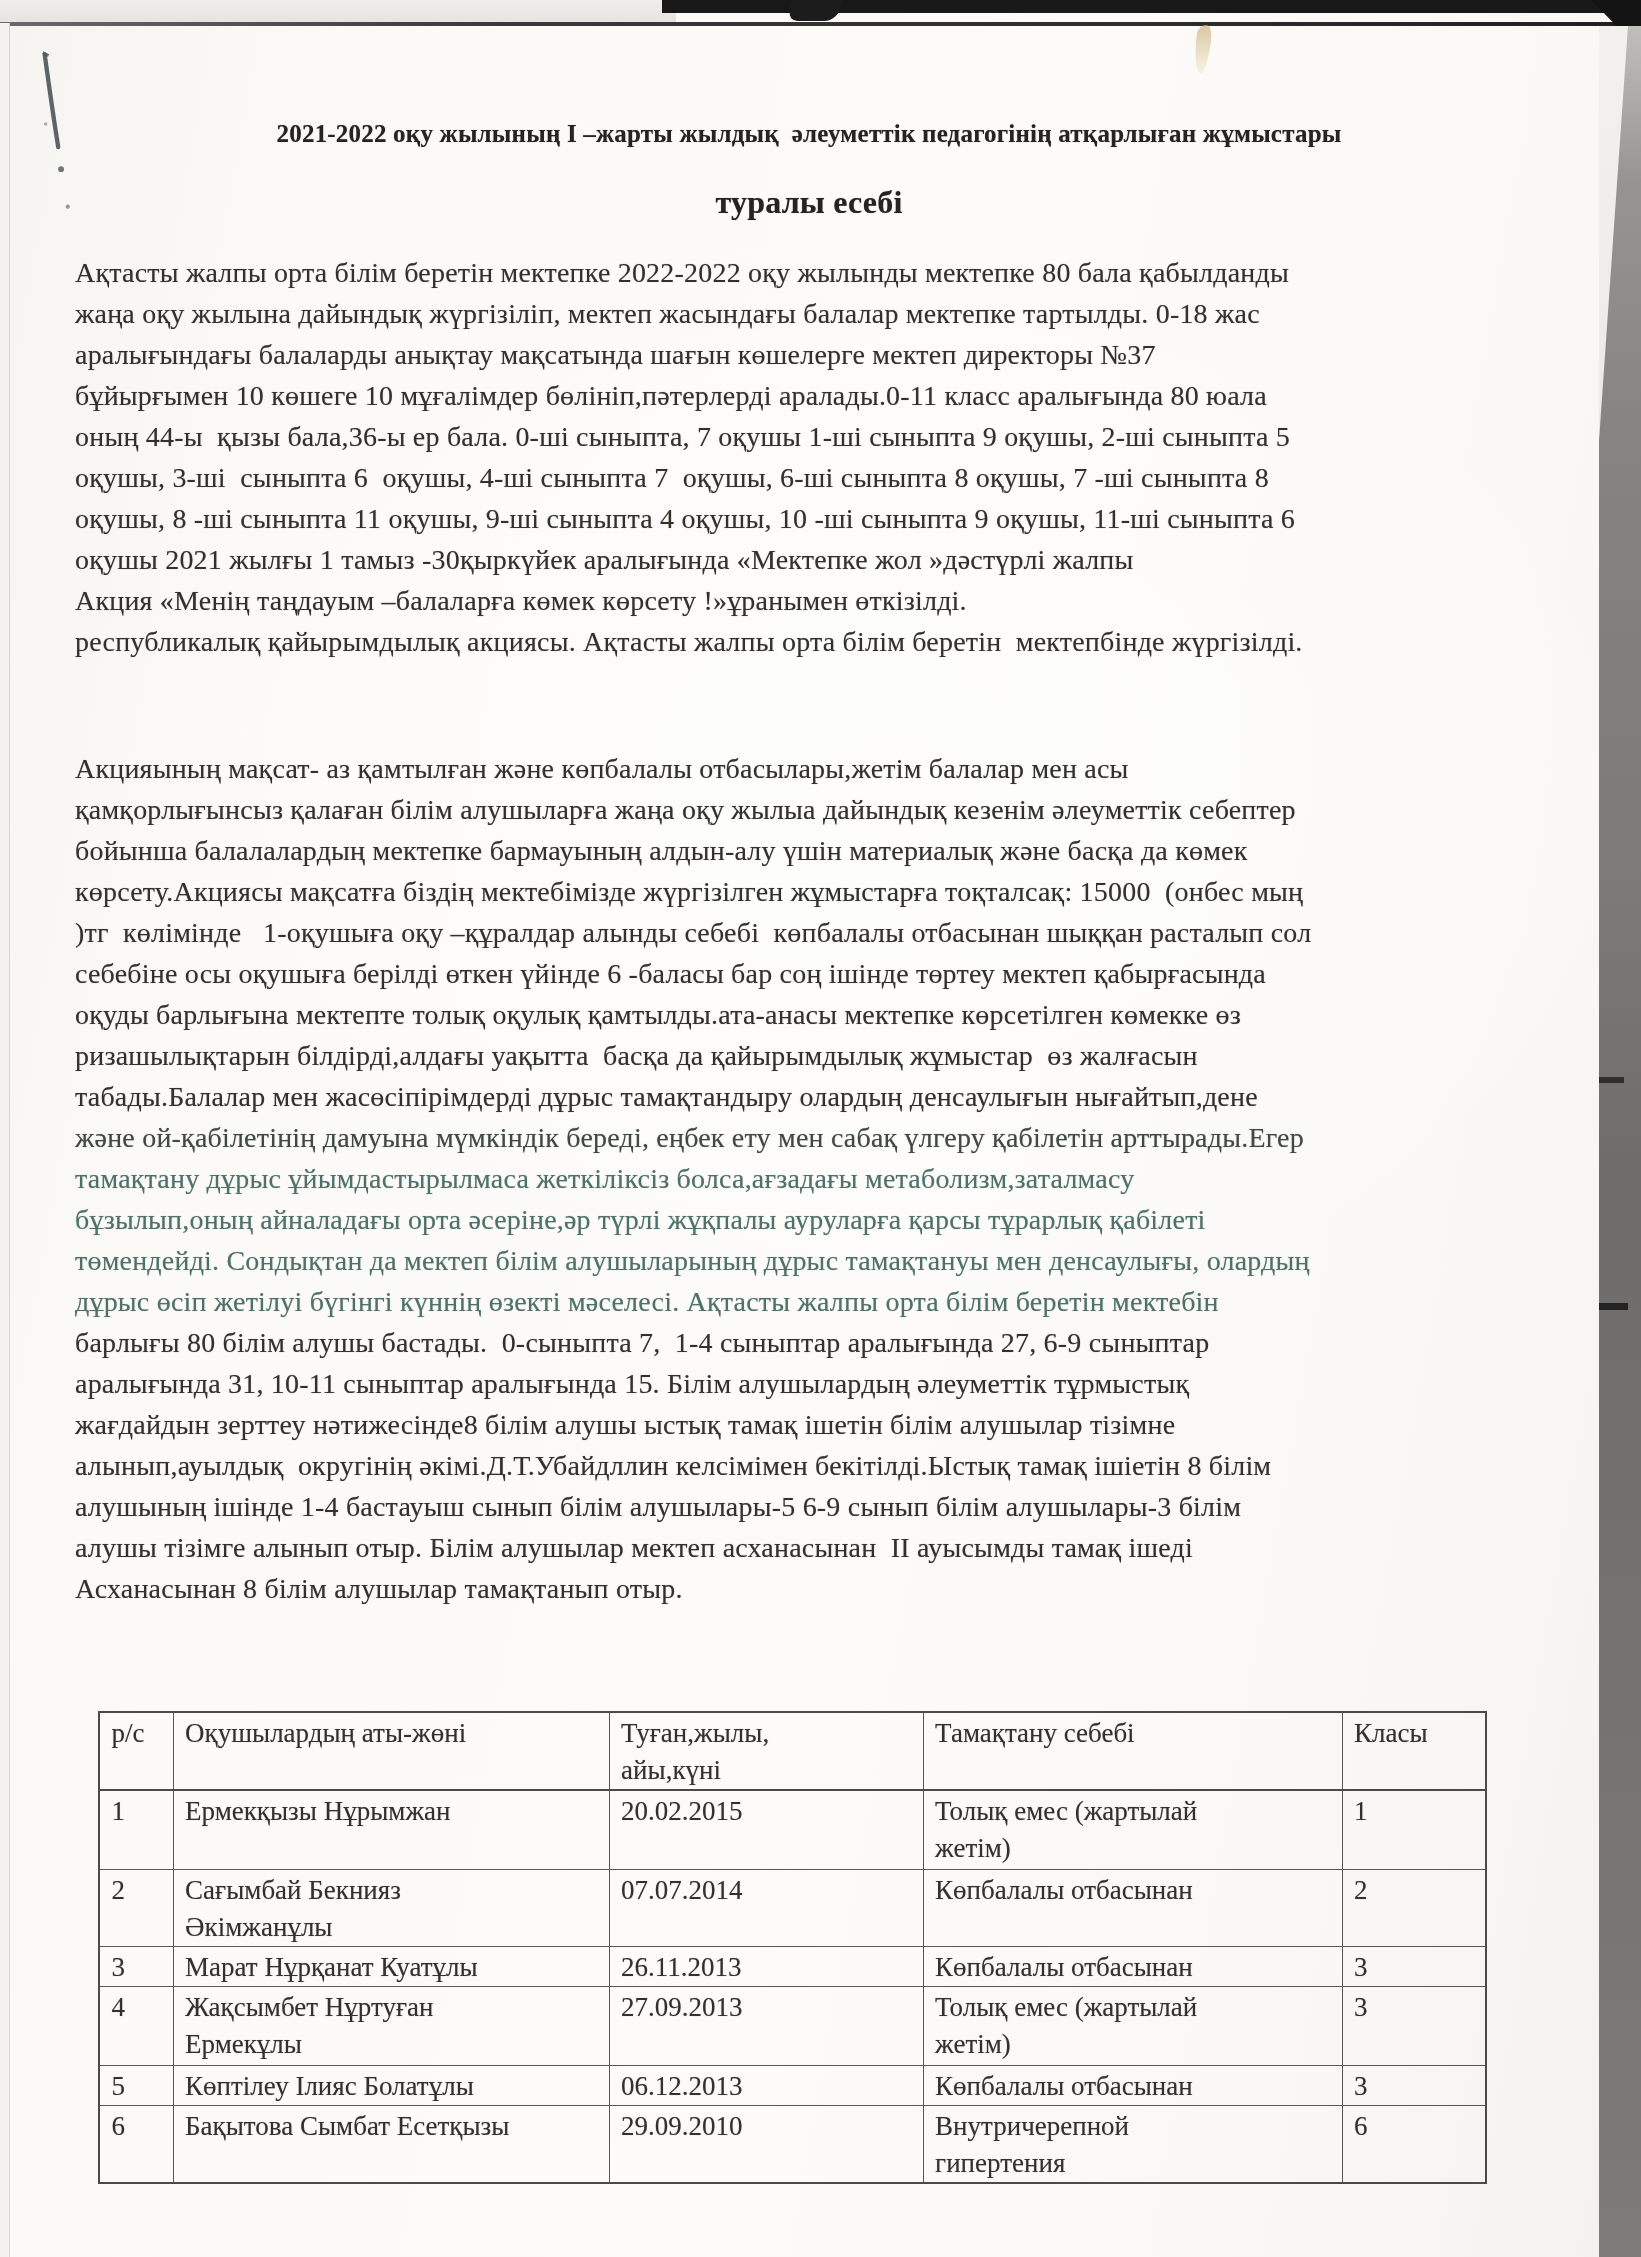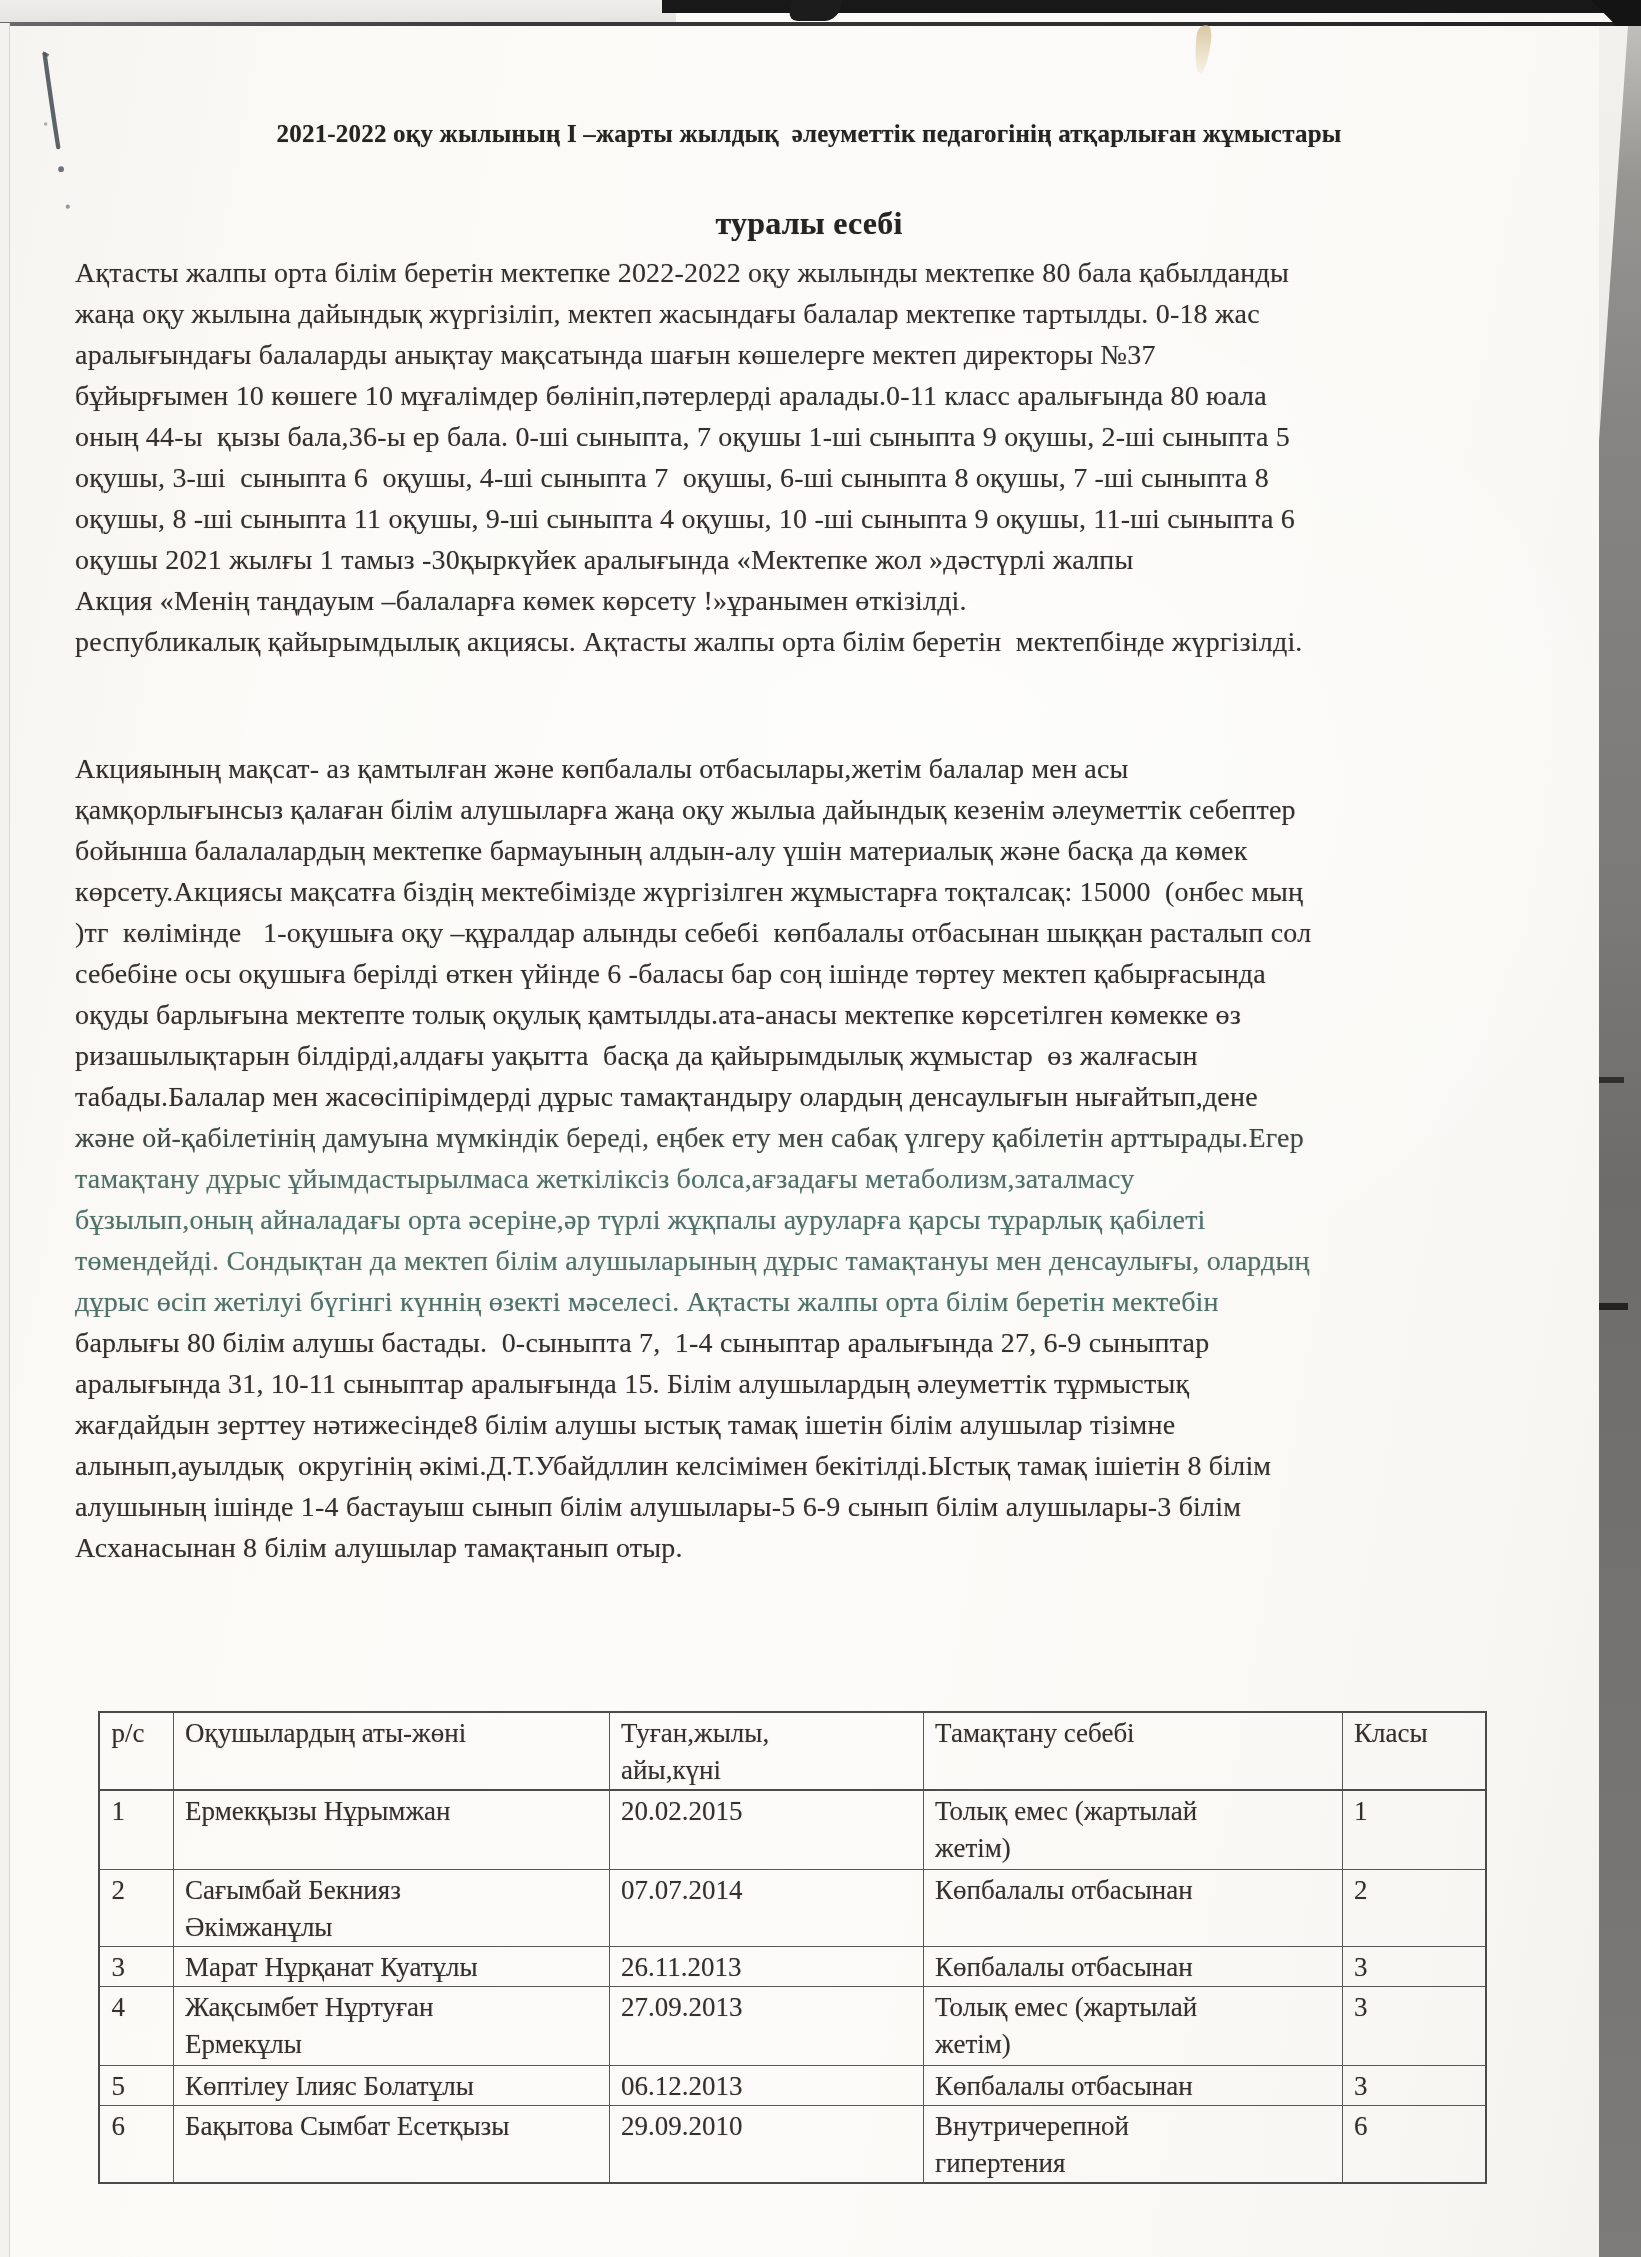--- a/index.html
+++ b/index.html
@@ -21,21 +21,21 @@
     background:linear-gradient(180deg,#c0bfbc 0px,#979592 154px,#858482 406px,#7c7a78 869px,#6e6c6a 1159px,#747270 1593px,#7d7b79 2231px);}
   .right-wedge{position:absolute;left:1599px;top:26px;width:29px;height:415px;background:linear-gradient(180deg,#f2f1ee,#eceae6);clip-path:polygon(0 0,100% 0,0 100%);}
   .band-tick1{position:absolute;left:1599px;top:1077px;width:25px;height:5.8px;background:#1e1e1e;opacity:.8;}
   .band-tick2{position:absolute;left:1599px;top:1303px;width:29px;height:6.8px;background:#161616;opacity:.85;}
   .left-strip{position:absolute;left:0;top:23px;width:8.7px;height:2234px;background:#f3f2ef;border-right:1px solid #d9d7d2;}
   .pen-mark{position:absolute;left:29px;top:43px;}
   .tan-mark{position:absolute;left:1195px;top:25px;width:14.5px;height:48px;background:linear-gradient(170deg,#d6c49e,#efe6d0 70%,#f7f2e4);border-radius:62% 38% 45% 55%/20% 30% 70% 80%;transform:rotate(7deg);opacity:.95;}
   
   .title-line{position:absolute;left:75px;width:1468px;text-align:center;font-weight:bold;font-size:25px;color:#262421;white-space:pre;letter-spacing:0.2px;text-shadow:0 0 1px rgba(40,38,34,.45);}
   #title1{top:120px;}
-  #title2{top:205px;font-size:32px;}
+  #title2{top:184px;font-size:32px;}
   .para{position:absolute;left:75px;width:1487px;font-size:28px;letter-spacing:0.2px;color:#34312d;text-shadow:0 0 1px rgba(55,52,48,.38);}
   .tline{white-space:pre;height:41px;line-height:41px;}
   #para1{top:252px;}
   #para2{top:748px;}
   
   #para2 .tline:nth-child(11),#para2 .tline:nth-child(12),
   #para2 .tline:nth-child(13),#para2 .tline:nth-child(14){color:#50706a;text-shadow:0 0 1px rgba(80,112,106,.45);}
   #para2 .tline:nth-child(10){color:#3f4a44;}
   
   #students-table{position:absolute;left:98px;top:1711px;width:1387px;border-collapse:collapse;table-layout:fixed;border:2.9px solid #4a4a4a;padding-left:44px;}
@@ -85,20 +85,21 @@
       <div class="tline">және ой-қабілетінің дамуына мүмкіндік береді, еңбек ету мен сабақ үлгеру қабілетін арттырады.Егер</div>
       <div class="tline">тамақтану дұрыс ұйымдастырылмаса жеткіліксіз болса,ағзадағы метаболизм,заталмасу</div>
       <div class="tline">бұзылып,оның айналадағы орта әсеріне,әр түрлі жұқпалы ауруларға қарсы тұрарлық қабілеті</div>
       <div class="tline">төмендейді. Сондықтан да мектеп білім алушыларының дұрыс тамақтануы мен денсаулығы, олардың</div>
       <div class="tline">дұрыс өсіп жетілуі бүгінгі күннің өзекті мәселесі. Ақтасты жалпы орта білім беретін мектебін</div>
       <div class="tline">барлығы 80 білім алушы бастады.  0-сыныпта 7,  1-4 сыныптар аралығында 27, 6-9 сыныптар</div>
       <div class="tline">аралығында 31, 10-11 сыныптар аралығында 15. Білім алушылардың әлеуметтік тұрмыстық</div>
       <div class="tline">жағдайдын зерттеу нәтижесінде8 білім алушы ыстық тамақ ішетін білім алушылар тізімне</div>
       <div class="tline">алынып,ауылдық  округінің әкімі.Д.Т.Убайдллин келсімімен бекітілді.Ыстық тамақ ішіетін 8 білім</div>
       <div class="tline">алушының ішінде 1-4 бастауыш сынып білім алушылары-5 6-9 сынып білім алушылары-3 білім</div>
+      <div class="tline">алушы тізімге алынып отыр. Білім алушылар мектеп асханасынан  II ауысымды тамақ ішеді</div>
       <div class="tline">Асханасынан 8 білім алушылар тамақтанып отыр.</div>
     </div>
 
   <table id="students-table">
     <colgroup>
       <col style="width:74px">
         <col style="width:436px">
         <col style="width:314px">
         <col style="width:419px">
         <col style="width:144px">

